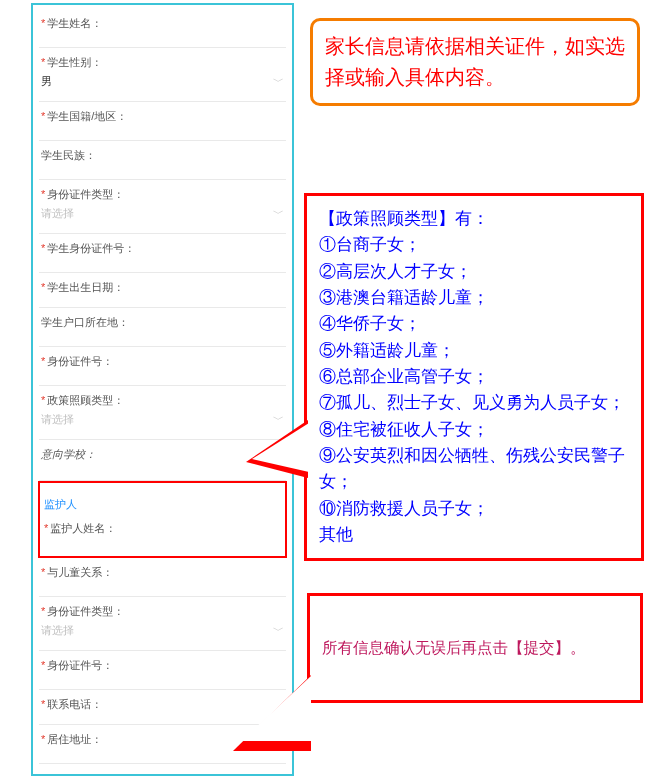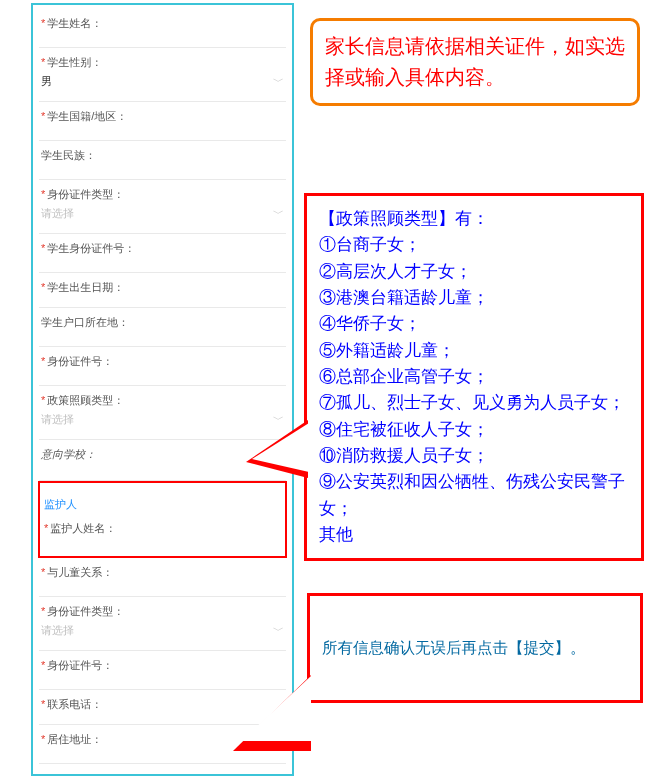--- a/index.html
+++ b/index.html
@@ -77,21 +77,21 @@
     }
     .callout-red {
       border: 3px solid #ff0000;
     }
     .callout-red.policy {
       color: #0000ff;
       font-family: "SimSun","NSimSun",serif;
       font-size: 17px;
     }
     .callout-red.confirm {
-      color: #0369a1;
+      color: #be185d;
       font-family: "SimSun","NSimSun",serif;
       font-size: 15.5px;
     }
 
     
     .connector {
       position: absolute;
       width: 0; height: 0;
       border-style: solid;
       pointer-events: none;
@@ -195,22 +195,22 @@
   <div>【政策照顾类型】有：</div>
   <div id="policy-list">
       <div>①台商子女；</div>
       <div>②高层次人才子女；</div>
       <div>③港澳台籍适龄儿童；</div>
       <div>④华侨子女；</div>
       <div>⑤外籍适龄儿童；</div>
       <div>⑥总部企业高管子女；</div>
       <div>⑦孤儿、烈士子女、见义勇为人员子女；</div>
       <div>⑧住宅被征收人子女；</div>
+      <div>⑨公安英烈和因公牺牲、伤残公安民警子女；</div>
       <div>⑩消防救援人员子女；</div>
-      <div>⑨公安英烈和因公牺牲、伤残公安民警子女；</div>
       <div>其他</div>
     </div>
 </div>
 
 <div class="callout callout-red confirm" style="left:307px; top:593px; width:336px; height:110px; display:flex;align-items:center;">
   <span>所有信息确认无误后再点击【提交】。</span>
 </div>
 
 <div class="connector" style="left:246px; top:420px; border-width:42px 62px 16px 0; border-color:transparent #ff0000 transparent transparent;"></div>
 <div class="connector" style="left:252px; top:423px; border-width:36px 57px 13px 0; border-color:transparent #ffffff transparent transparent;"></div>

